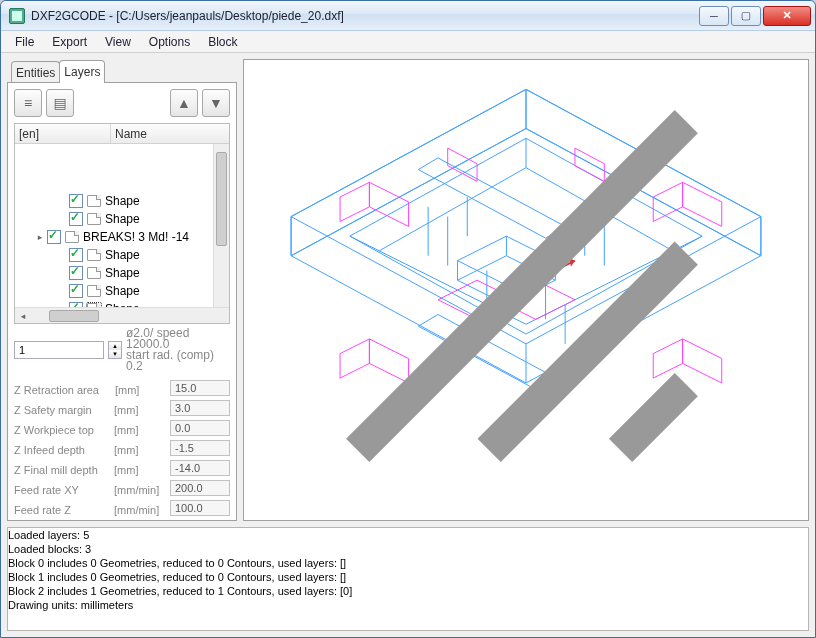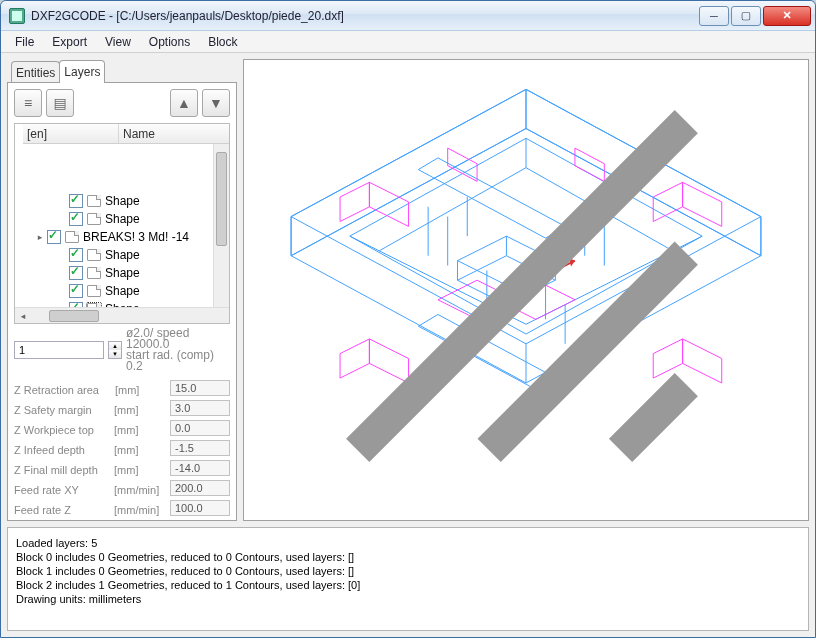--- a/index.html
+++ b/index.html
@@ -14,34 +14,34 @@
 .winbtns { display:flex; gap:2px; }
 .winbtn { width:30px; height:20px; border:1px solid #6d90b5; background:linear-gradient(#f4f8fc,#d9e6f4); border-radius:3px; display:flex; align-items:center; justify-content:center; font-size:11px; color:#335; }
 .winbtn.close { width:48px; background:linear-gradient(#f28b82,#d93025); color:#fff; border-color:#a31515; font-weight:bold;}
 .winbtn.max { color:#335; }
 
 .menubar { height:22px; background:#f4f4f4; border-bottom:1px solid #d0d0d0; display:flex; align-items:center; padding:0 6px; gap:2px;}
 .menuitem { padding:2px 8px; color:#223; }
 
 .client { flex:1; display:flex; flex-direction:column; background:#f0f0f0; padding:6px; gap:6px; overflow:hidden;}
 .upper { flex:1; display:flex; gap:6px; min-height:0;}
-.lower { height:104px; background:#fff; border:1px solid #b5b5b5; overflow:auto; padding:8px; line-height:14px; }
+.lower { height:104px; background:#fff; border:1px solid #b5b5b5; overflow:auto; padding:0; line-height:14px; }
 .lower p{font-size:11px;white-space:nowrap;}
 
 
 .left { width:230px; background:transparent; display:flex; flex-direction:column;}
 .tabs { height:24px; display:flex; align-items:flex-end; padding-left:4px;}
 .tab { padding:4px 4px 3px; background:#f0f0f0; border:1px solid #a0a0a0; border-bottom:none; border-radius:4px 4px 0 0; margin-right:-1px; color:#333;}
 .tab.active{background:#fff; position:relative; z-index:2; padding-bottom:4px;}
 .panelbox{flex:1; background:#fff; border:1px solid #a0a0a0; padding:6px 6px 4px 6px; display:flex; flex-direction:column; min-height:0; margin-top:-1px;}
 .toolbar-row{display:flex; gap:4px; margin-bottom:6px; align-items:center;}
 .toolbar-row .spacer{flex:1;}
 .tbtn{width:28px;height:28px;border:1px solid #a7a7a7;background:linear-gradient(#fdfdfd,#e6e6e6);border-radius:3px;display:flex;align-items:center;justify-content:center;font-size:14px;color:#666;}
 .tree-wrap{flex:1;border:1px solid #bcbcbc;min-height:0;display:flex;flex-direction:column;overflow:hidden;}
-.tree-head{display:flex;background:linear-gradient(#fcfcfc,#ececec);border-bottom:1px solid #d0d0d0;height:20px;font-size:11px;color:#333;margin-left:8px;}
+.tree-head{display:flex;background:linear-gradient(#fcfcfc,#ececec);border-bottom:1px solid #d0d0d0;height:20px;font-size:11px;color:#333;}
 .tree-head .col1{width:96px;padding-left:4px;border-right:1px solid #d8d8d8;line-height:20px;}
 .tree-head .col2{flex:1;padding-left:4px;line-height:20px;}
 .tree-body{flex:1;overflow:hidden;position:relative;}
 .tree-rows{position:absolute;inset:0 16px 0 0;margin-top:48px;}
 .tree-row{height:18px;display:flex;align-items:center;font-size:11px;}
 .tree-row .exp{width:14px;text-align:center;color:#666;font-size:9px;}
 .tree-row .chk{width:14px;height:14px;border:1px solid #6b8fb3;background:#fff;position:relative;display:inline-block;margin-right:4px;}
 .tree-row .chk.on::after{content:"✓";position:absolute;top:-3px;left:0;color:#2a4;font-size:12px;font-weight:bold;}
 .tree-row .fico{width:14px;height:12px;border:1px solid #999;border-radius:1px;background:#fff;margin-right:4px;position:relative;}
 .tree-row .fico::before{content:"";position:absolute;right:-1px;top:-1px;width:4px;height:4px;border-left:1px solid #999;border-bottom:1px solid #999;background:#f0f0f0;}
@@ -300,20 +300,21 @@
           <line x1="2" y1="12" x2="12" y2="2" stroke="#999"></line>
             <line x1="6" y1="12" x2="12" y2="6" stroke="#999"></line>
             <line x1="10" y1="12" x2="12" y2="10" stroke="#999"></line>
         </svg>
       </div>
     </div>
 
     <div class="lower">
       <div id="log">
           <p>Loaded layers: 5</p>
+          <p>Loaded blocks: 3</p>
           <p>Block 0 includes 0 Geometries, reduced to 0 Contours, used layers: []</p>
           <p>Block 1 includes 0 Geometries, reduced to 0 Contours, used layers: []</p>
           <p>Block 2 includes 1 Geometries, reduced to 1 Contours, used layers: [0]</p>
           <p>Drawing units: millimeters</p>
         </div>
     </div>
   </div>
 </div>
 
 </body></html>

